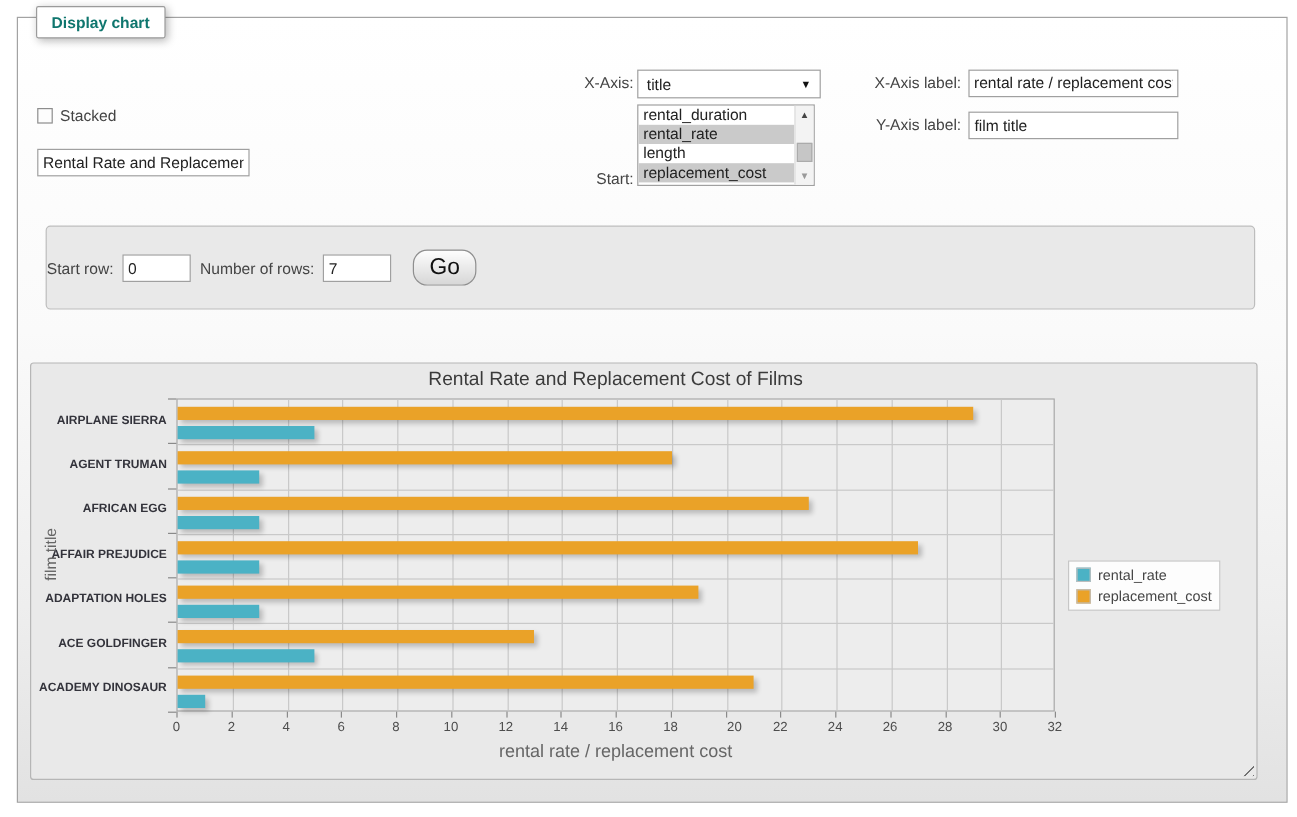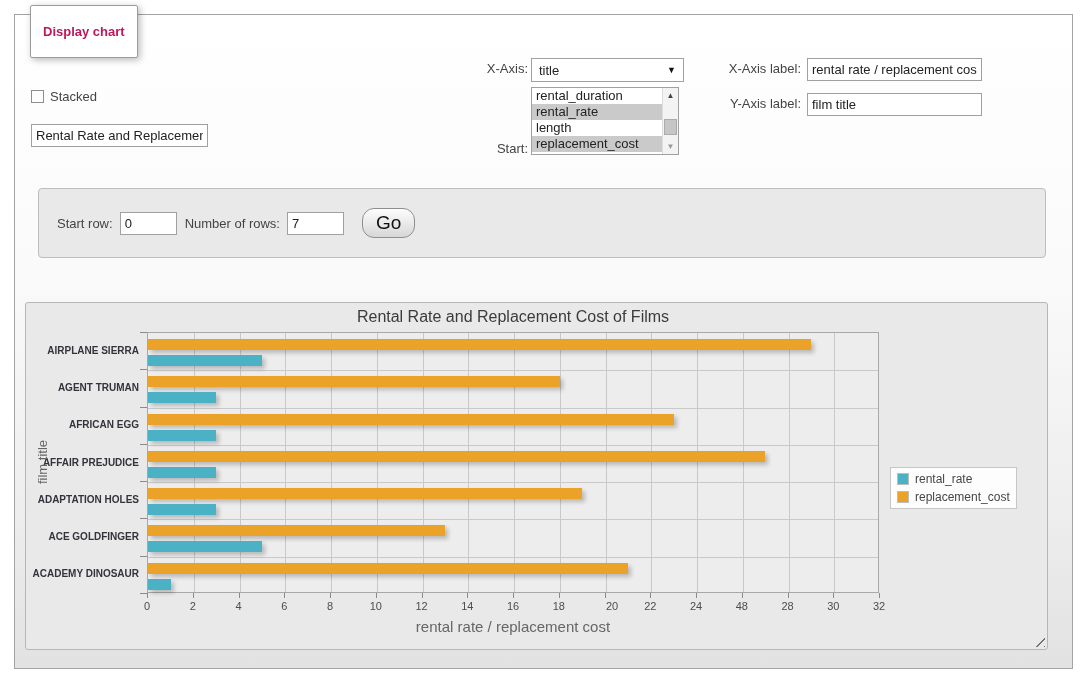--- a/index.html
+++ b/index.html
@@ -1,21 +1,21 @@
 <!DOCTYPE html>
 <html><head>
 <meta charset="utf-8">
 <style>
   * { box-sizing: border-box; margin: 0; padding: 0; }
   html,body { width:1081px; height:681px; background:#fff; font-family:"Liberation Sans",sans-serif; position:relative; overflow:hidden; }
 
   .fieldset { position:absolute; left:14px; top:14px; width:1059px; height:655px;
     border:1px solid #a3a3a3; background:linear-gradient(180deg,#ffffff 0%,#fafafa 40%,#eeeeee 75%,#e2e2e2 100%); }
   .legendbox { position:absolute; left:15px; top:-10px; background:#fff; border:1px solid #9b9b9b;
-    padding:18px 12px; font-size:13px; font-weight:bold; color:#be185d; border-radius:2px;
+    padding:5px 12px; font-size:13px; font-weight:bold; color:#0f766e; border-radius:2px;
     box-shadow:2px 2px 7px rgba(0,0,0,0.28); }
 
   .ctl-label { position:absolute; font-size:13px; color:#444; }
   .right { text-align:right; }
 
   .row-types { position:absolute; left:16px; top:41px; display:flex; gap:14px; align-items:center; font-size:13px; color:#444; }
   .type-item { display:flex; align-items:center; gap:5px; }
   .radio { width:13px; height:13px; border:1px solid #8d8d8d; border-radius:50%; background:#fdfdfd; position:relative; flex:0 0 auto; }
   .radio.checked::after { content:""; position:absolute; left:3px; top:3px; width:5px; height:5px; border-radius:50%; background:#3a3a3a; }
   .row-stacked { position:absolute; left:16px; top:74px; display:flex; align-items:center; gap:6px; font-size:13px; color:#444; }
@@ -41,21 +41,21 @@
   .sb-thumb { position:absolute; left:1px; right:1px; top:16px; height:16px; background:#c6c6c6; border:1px solid #ababab; }
 
   .xlabel-lbl { left:700px; top:46px; width:86px; }
   .xaxis-lbl  { left:420px; top:46px; width:93px; }
   .series-lbl { left:420px; top:126px; width:93px; }
   .ylabel-lbl { left:700px; top:81px; width:86px; }
   .xlabel-input { position:absolute; left:792px; top:43px; width:175px; }
   .ylabel-input { position:absolute; left:792px; top:78px; width:175px; }
 
   .row-panel { position:absolute; left:23px; top:173px; width:1008px; height:70px; background:#e9e9e9;
-    border:1px solid #bdbdbd; border-radius:4px; display:flex; align-items:center; padding-left:18px; font-size:13px; color:#444; }
+    border:1px solid #bdbdbd; border-radius:4px; display:flex; align-items:center; font-size:13px; color:#444; }
   .row-panel input.txt { width:57px; margin-left:7px; }
   .gap8 { width:8px; }
   .go-btn { margin-left:18px; border:1px solid #8f8f8f; border-radius:12px; padding:3px 13px;
     background:linear-gradient(180deg,#fdfdfd,#d7d7d7); font-family:"Liberation Sans",sans-serif; font-size:19px; color:#111; }
 
   .chart-panel { position:absolute; left:10px; top:287px; width:1023px; height:348px; background:#e9e9e9;
     border:1px solid #b6b6b6; border-radius:3px; }
   .chart-title { position:absolute; left:121px; top:5px; width:732px; text-align:center; font-size:16px; color:#3b3b3b; }
   .plot-area { position:absolute; left:121px; top:29px; width:732px; height:261px; border:1px solid #a8a8a8; background:#ededed; }
   .vline { position:absolute; top:0; bottom:0; width:1px; background:#c9c9c9; }
@@ -203,21 +203,21 @@
         <div class="xtick-label" style="left: 472px; top: 297px;">16</div>
         <div class="xtick" style="left: 532.75px; top: 290px;"></div>
         <div class="xtick-label" style="left: 517.75px; top: 297px;">18</div>
         <div class="xtick" style="left: 578.5px; top: 290px;"></div>
         <div class="xtick-label" style="left: 571px; top: 297px;">20</div>
         <div class="xtick" style="left: 624.25px; top: 290px;"></div>
         <div class="xtick-label" style="left: 609.25px; top: 297px;">22</div>
         <div class="xtick" style="left: 670px; top: 290px;"></div>
         <div class="xtick-label" style="left: 655px; top: 297px;">24</div>
         <div class="xtick" style="left: 715.75px; top: 290px;"></div>
-        <div class="xtick-label" style="left: 700.75px; top: 297px;">48</div>
+        <div class="xtick-label" style="left: 700.75px; top: 297px;">26</div>
         <div class="xtick" style="left: 761.5px; top: 290px;"></div>
         <div class="xtick-label" style="left: 746.5px; top: 297px;">28</div>
         <div class="xtick" style="left: 807.25px; top: 290px;"></div>
         <div class="xtick-label" style="left: 792.25px; top: 297px;">30</div>
         <div class="xtick" style="left: 853px; top: 290px;"></div>
         <div class="xtick-label" style="left: 838px; top: 297px;">32</div>
       </div>
     <div class="x-axis-title">rental rate / replacement cost</div>
     <div class="y-axis-title">film title</div>
     <div class="chart-legend">

